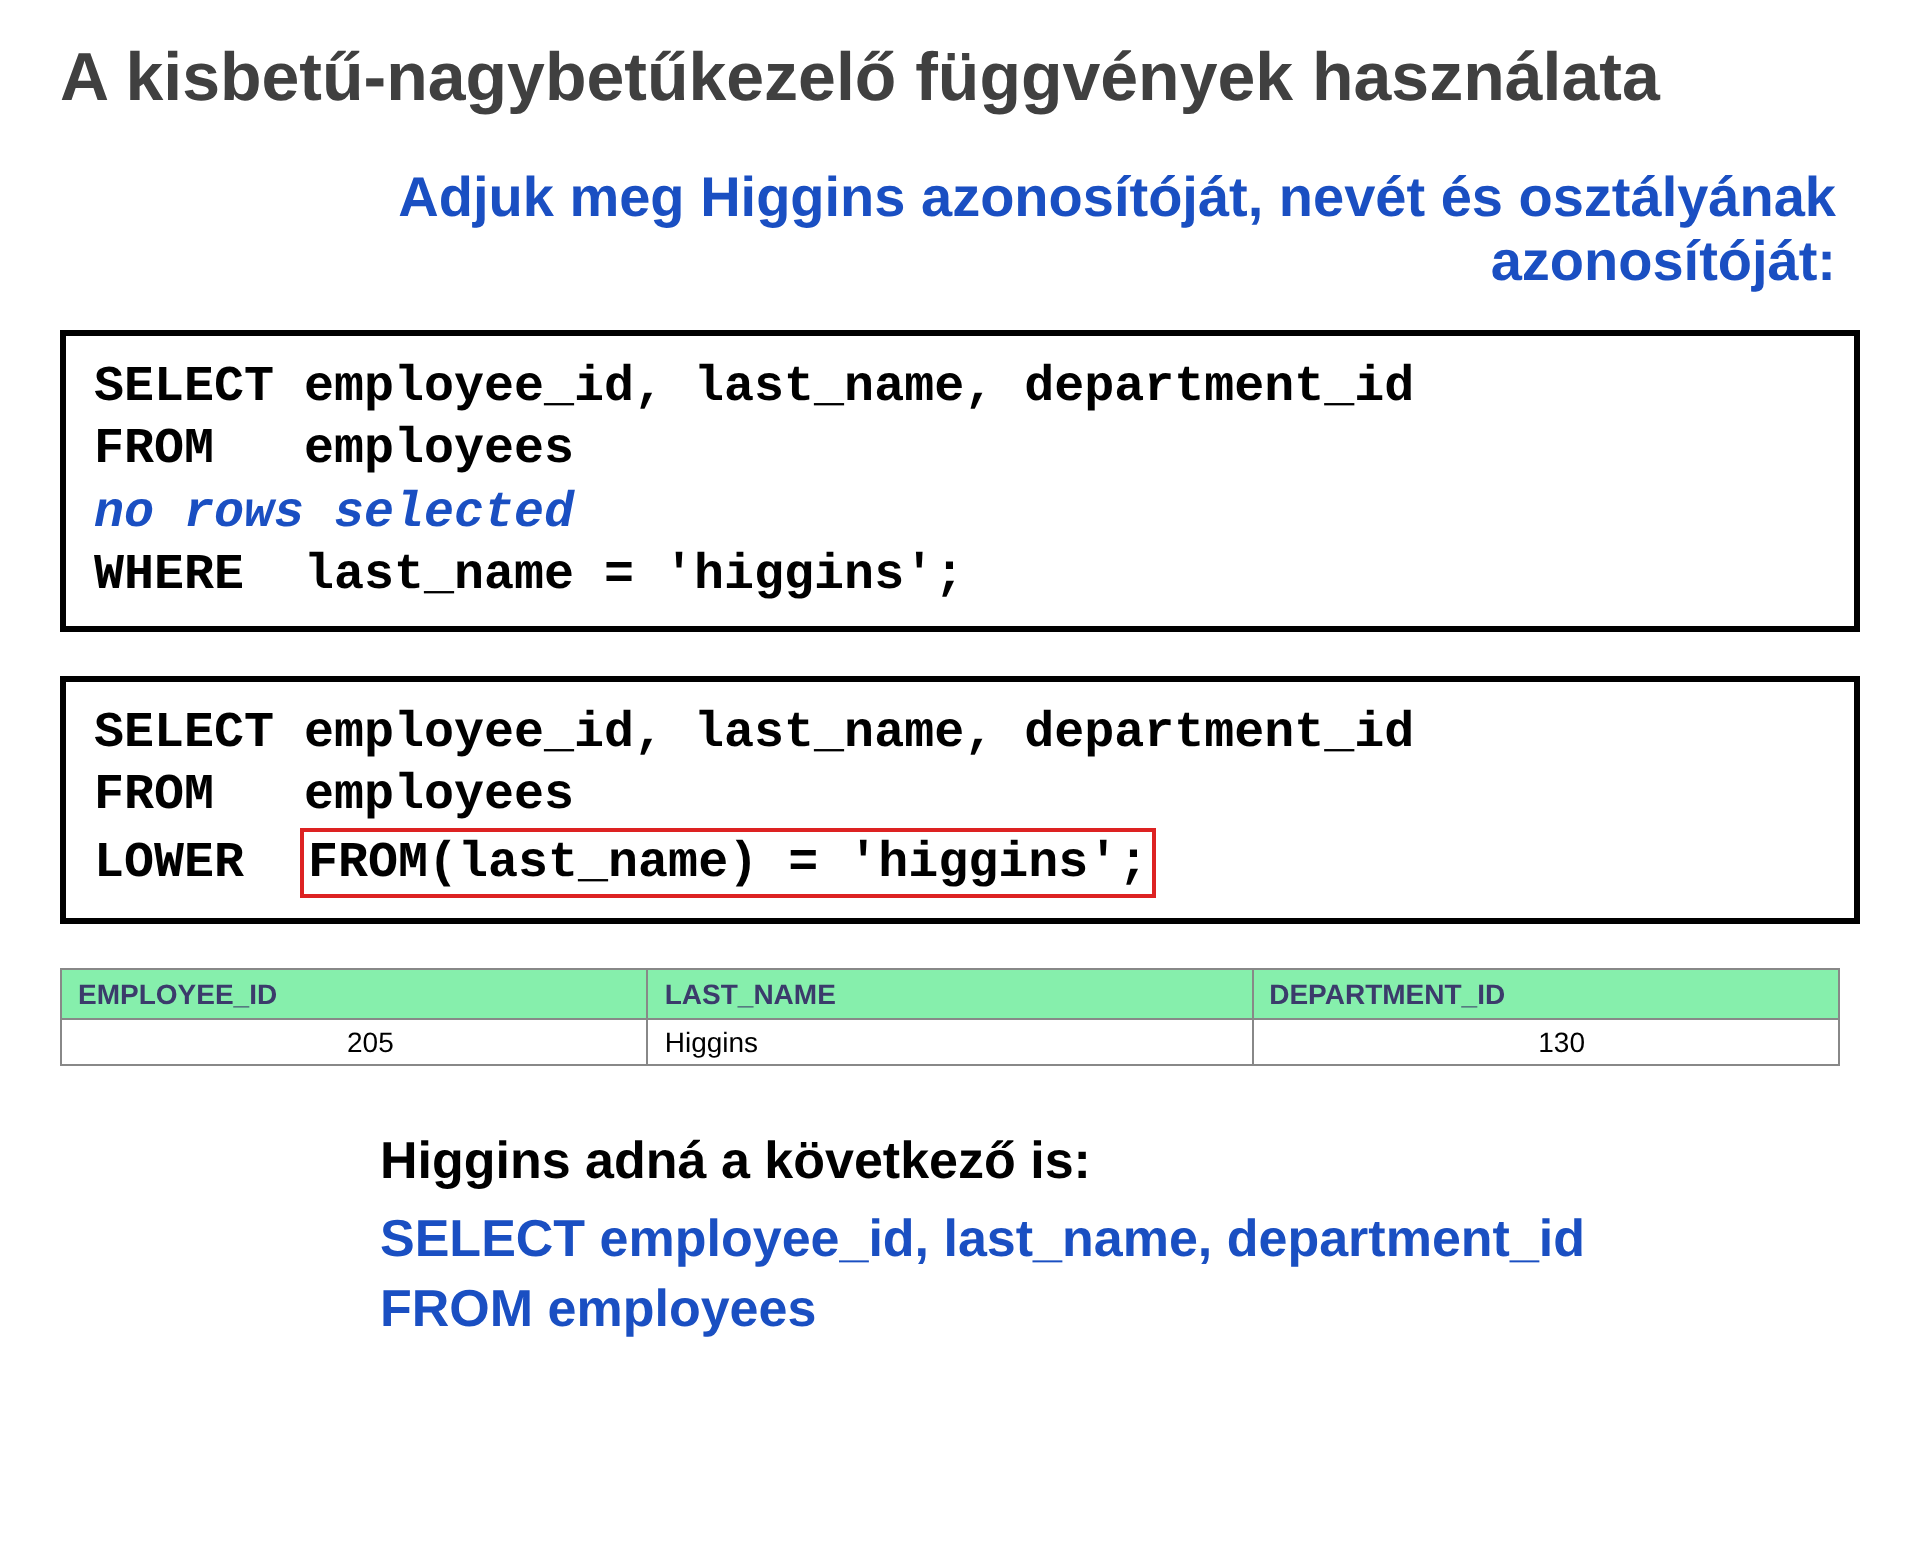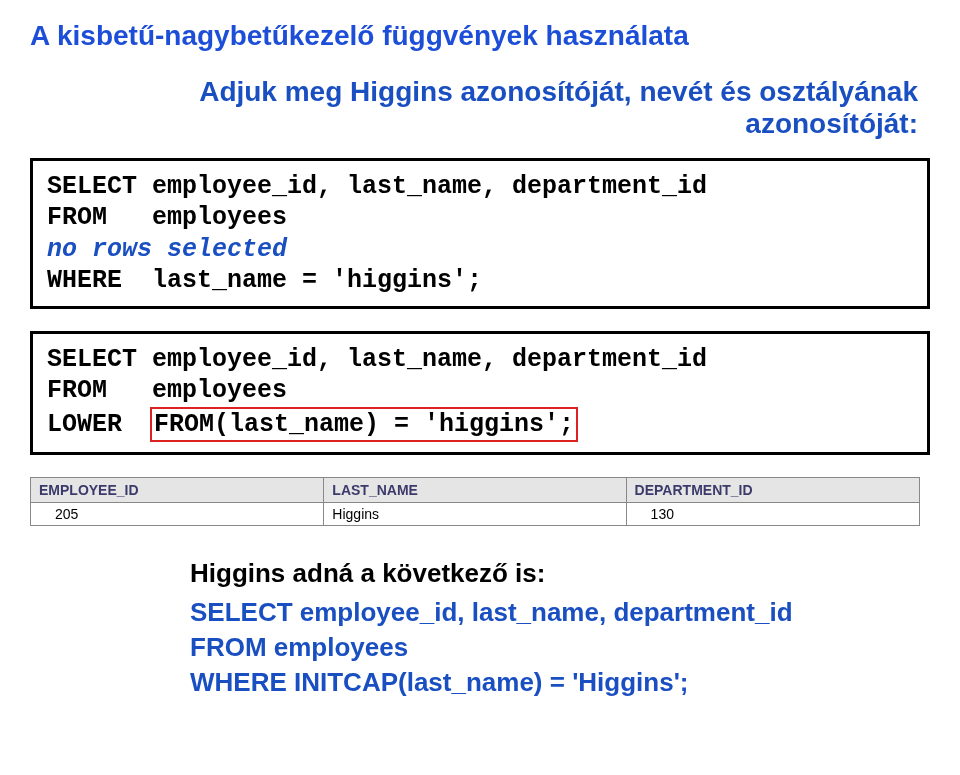--- a/index.html
+++ b/index.html
@@ -4,23 +4,23 @@
 <style>
   body {
     margin: 0;
     padding: 20px 30px;
     font-family: Arial, Helvetica, sans-serif;
     background: #fff;
     width: 960px;
     box-sizing: border-box;
   }
   .title {
-    font-size: 28px;
+    font-size: 34px;
     font-weight: bold;
-    color: #1d4ed8;
+    color: #404040;
     margin: 0 0 24px 0;
   }
   .subtitle {
     font-size: 28px;
     font-weight: bold;
     color: #1a4fc2;
     margin: 0 12px 18px 0;
     text-align: right;
   }
   .codebox {
@@ -48,34 +48,34 @@
   }
   .result-table {
     border: 1px solid #888;
     width: 890px;
     border-collapse: collapse;
     font-family: Tahoma, Arial, sans-serif;
     font-size: 14px;
     margin: 0 0 30px 0;
   }
   .result-table th {
-    background: #e5e5e5;
+    background: #86efac;
     color: #3b3b6b;
     font-weight: bold;
     text-align: left;
     padding: 4px 8px;
     border: 1px solid #888;
   }
   .result-table th.num { text-align: left; }
   .result-table td {
     padding: 3px 8px;
     border: 1px solid #888;
     background: #fff;
   }
-  .result-table td.num { text-align: left; padding-left: 24px; }
+  .result-table td.num { text-align: center; padding-left: 24px; }
   .footnote {
     margin-left: 160px;
     font-size: 26px;
     font-weight: bold;
     line-height: 1.35;
   }
   .footnote .intro { color: #000; margin-bottom: 4px; }
   .footnote .sql { color: #1a4fc2; }
 </style>
 </head>
@@ -112,14 +112,13 @@
       <td>Higgins</td>
       <td class="num">130</td>
     </tr>
   </tbody>
 </table>
 
 <div class="footnote">
   <div class="intro">Higgins adná a következő is:</div>
   <div class="sql">SELECT employee_id, last_name, department_id</div>
   <div class="sql">FROM   employees</div>
-  <div class="sql">WHERE  INITCAP(last_name) = 'Higgins';</div>
 </div>
 
 </body></html>

